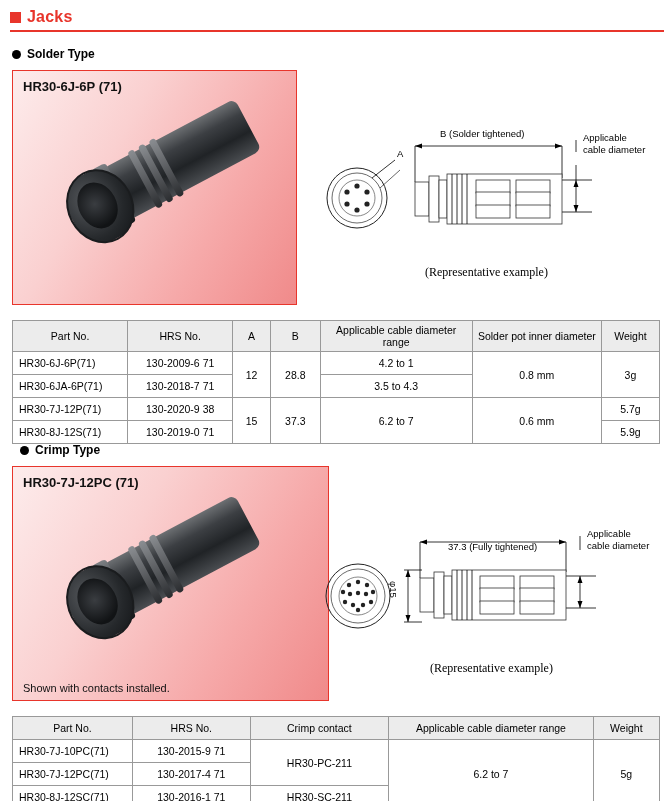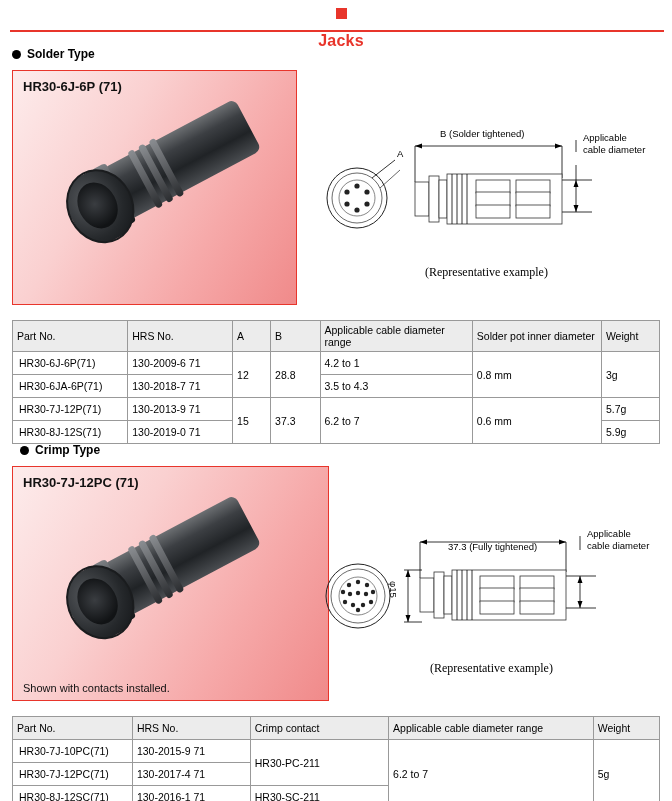--- a/index.html
+++ b/index.html
@@ -14,23 +14,22 @@
     font-size: 11px;
     color: #000000;
     position: relative;
     overflow: hidden;
   }
 
   
   .page-title {
     display: flex;
     align-items: center;
-    gap: 13px;
+    gap: 6px;
     padding: 8px 0 4px 10px;
-    flex-direction: column;
   }
   .title-marker {
     width: 11px;
     height: 11px;
     background: #e8352b;
     display: inline-block;
   }
   .title-text {
     color: #e8352b;
     font-size: 16px;
@@ -130,21 +129,21 @@
 
   
   table.spec {
     position: absolute;
     border-collapse: collapse;
     font-size: 10.5px;
   }
   table.spec th, table.spec td {
     border: 1px solid #999;
     padding: 3px 4px;
-    text-align: left;
+    text-align: center;
     background: #ffffff;
     height: 16px;
   }
   table.spec th {
     background: #ececec;
     font-weight: normal;
   }
   table.spec td.left {
     text-align: left;
     padding-left: 6px;
@@ -262,21 +261,21 @@
       <td rowspan="2">0.8 mm</td>
       <td rowspan="2">3g</td>
     </tr>
     <tr>
       <td class="left">HR30-6JA-6P(71)</td>
       <td>130-2018-7 71</td>
       <td>3.5 to 4.3</td>
     </tr>
     <tr>
       <td class="left">HR30-7J-12P(71)</td>
-      <td>130-2013-9 71</td>
+      <td>130-2020-9 38</td>
       <td rowspan="2">15</td>
       <td rowspan="2">37.3</td>
       <td rowspan="2">6.2 to 7</td>
       <td rowspan="2">0.6 mm</td>
       <td>5.7g</td>
     </tr>
     <tr>
       <td class="left">HR30-8J-12S(71)</td>
       <td>130-2019-0 71</td>
       <td>5.9g</td>

